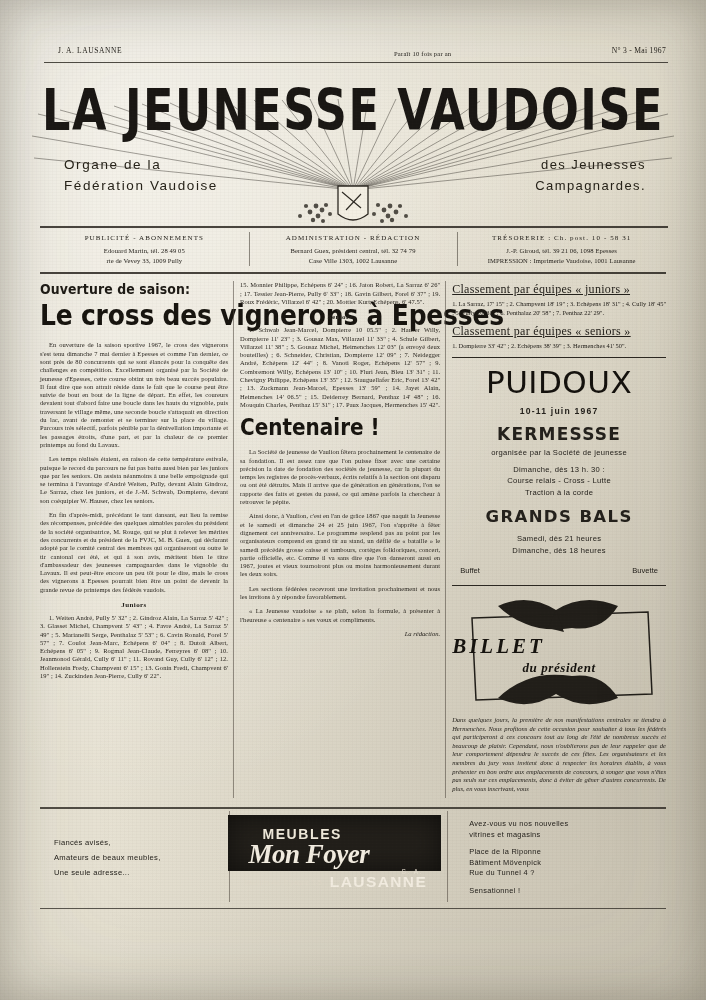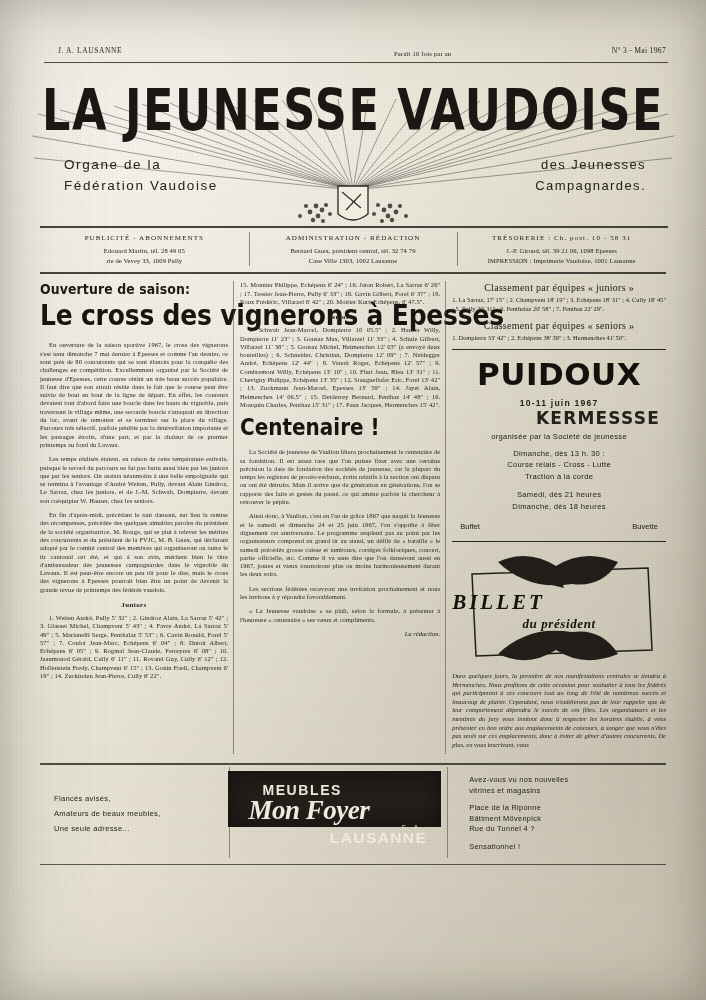--- a/index.html
+++ b/index.html
@@ -69,32 +69,32 @@
 
   p.body{font-size:6.5px;line-height:8.3px;text-align:justify;margin:0 0 6px 0;
     letter-spacing:.05px;color:#2a2620;}
   p.body.ind{text-indent:9px;}
   .sub{text-align:center;font-size:7px;font-weight:bold;margin:7px 0 5px 0;letter-spacing:.4px;}
   .sechead{font-family:"DejaVu Sans",sans-serif;font-weight:700;font-size:20px;
     transform:scaleY(1.14);transform-origin:0 50%;margin:4px 0 9px 0;color:#17140f;}
   .signature{text-align:right;font-size:6.6px;font-style:italic;margin-top:5px;}
 
   
-  .clsHead{text-align:center;font-size:10px;margin:1px 0 3px 0;letter-spacing:.3px;}
+  .clsHead{font-size:12px;margin:1px 0 3px 0;letter-spacing:.3px;text-decoration:underline;}
   .clsBody{font-size:6.4px;line-height:8.2px;text-align:justify;margin:0 0 7px 0;}
 
   
   .adbox{border-top:1.6px solid #2b2721;border-bottom:1.6px solid #2b2721;
          padding:9px 6px 10px 6px;margin-top:7px;text-align:center;
          font-family:"Liberation Sans",sans-serif;}
-  .adTitle{font-family:"DejaVu Sans",sans-serif;font-weight:700;font-size:31px;
+  .adTitle{font-family:"DejaVu Sans",sans-serif;font-weight:400;font-size:31px;
     letter-spacing:.5px;color:#14110d;line-height:1.02;}
   .adDate{font-family:"Liberation Sans",sans-serif;font-weight:700;font-size:8.6px;
     letter-spacing:1.2px;margin-top:7px;}
-  .adK{font-family:"DejaVu Sans",sans-serif;font-weight:700;font-size:17px;letter-spacing:1.2px;text-align:right;}
+  .adK{font-family:"DejaVu Sans",sans-serif;font-weight:700;font-size:17px;letter-spacing:1.2px;margin-top:8px;}
   .adSub{font-size:7.6px;letter-spacing:.3px;margin-top:4px;}
   .adL{font-size:7.6px;line-height:11.5px;letter-spacing:.3px;margin-top:7px;}
   .adB{font-family:"DejaVu Sans",sans-serif;font-weight:700;font-size:16.5px;letter-spacing:1.4px;margin-top:9px;}
   .adRow{display:flex;justify-content:space-between;font-size:7.6px;margin-top:10px;padding:0 2px;}
 
   
   .billetWrap{position:relative;height:118px;margin-top:12px;}
   .billetWrap svg{position:absolute;left:0;top:0;}
   .billetT{position:absolute;left:0;right:0;top:36px;text-align:left;
     font-family:"Liberation Serif",serif;font-style:italic;font-weight:700;
@@ -271,20 +271,21 @@
         <div class="adbox">
           <div class="adTitle">PUIDOUX</div>
           <div class="adDate">10-11 juin 1967</div>
           <div class="adK">KERMESSSE</div>
           <div class="adSub">organisée par la Société de jeunesse</div>
           <div class="adL">
             <div>Dimanche, dès 13 h. 30 :</div>
             <div>Course relais - Cross - Lutte</div>
             <div>Traction à la corde</div>
           </div>
+          <div class="adB">GRANDS BALS</div>
           <div class="adL">
             <div>Samedi, dès 21 heures</div>
             <div>Dimanche, dès 18 heures</div>
           </div>
           <div class="adRow">
             <span>Buffet</span>
             <span>Buvette</span>
           </div>
         </div>
 

